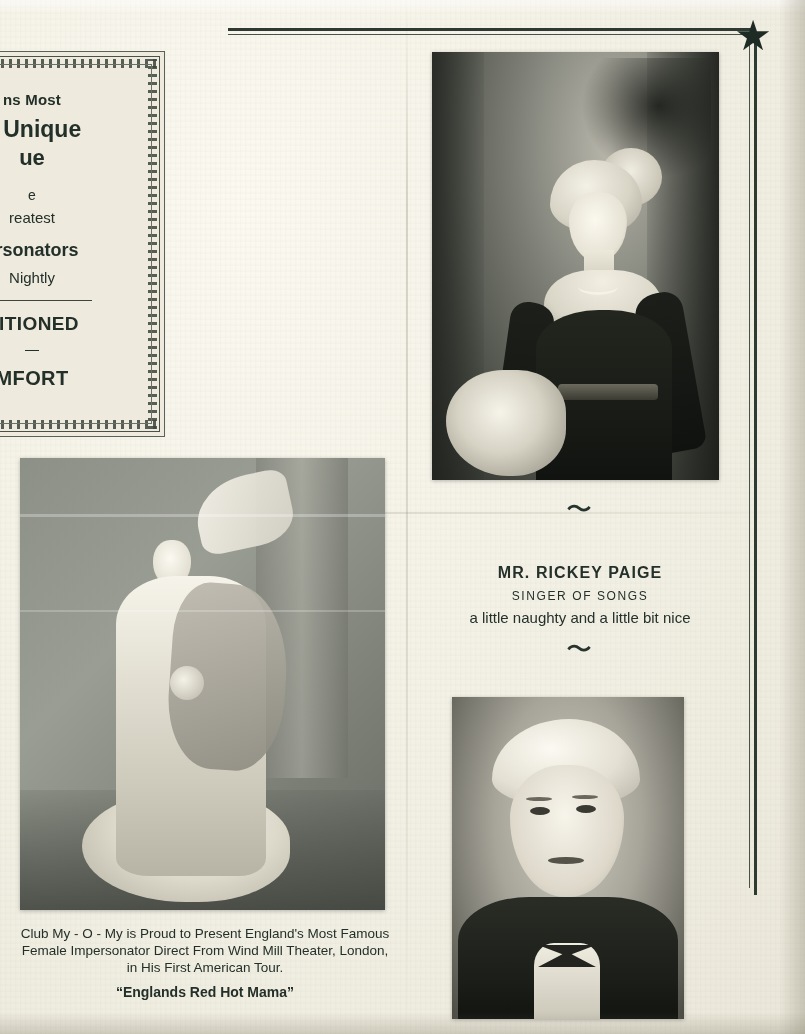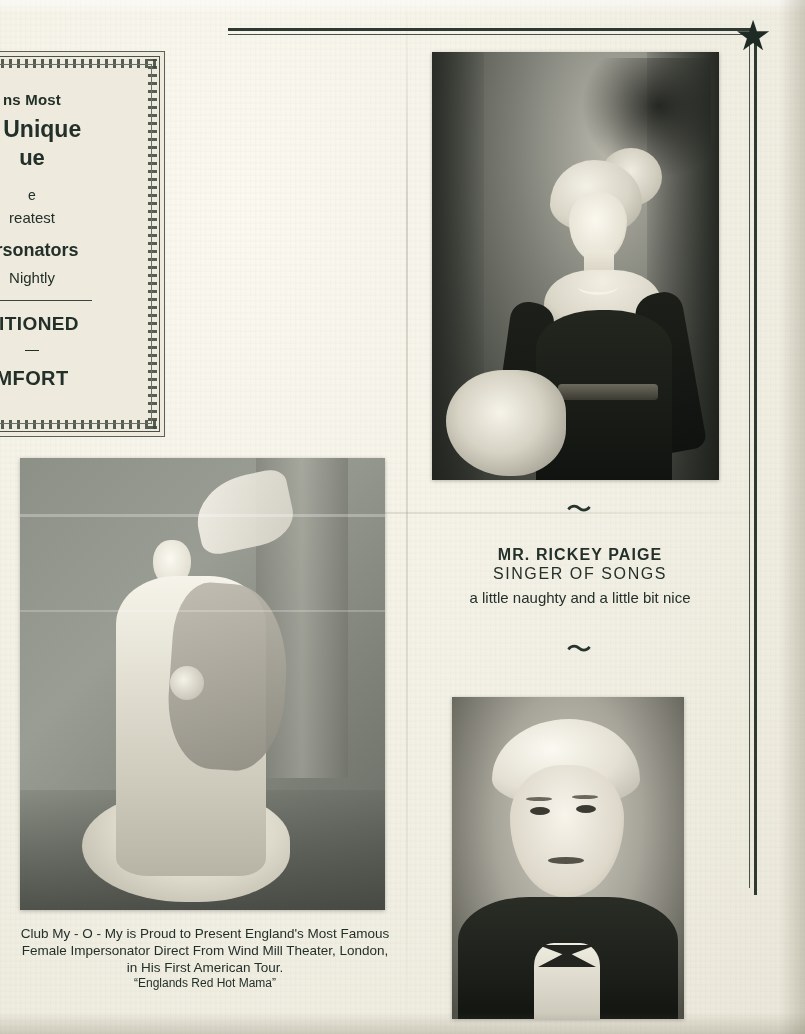--- a/index.html
+++ b/index.html
@@ -352,30 +352,30 @@
   #brace-top { top: 500px; }
   #brace-bottom { top: 640px; }
 
   .caption-block {
     position: absolute;
     left: 410px;
     width: 340px;
     text-align: center;
     color: #24302a;
   }
-  #paige-caption { top: 546px; }
+  #paige-caption { top: 564px; }
   .cap-name {
     font-size: 16px;
     font-weight: 700;
     letter-spacing: 1.1px;
   }
   .cap-sub {
-    font-size: 16px;
+    font-size: 12px;
     letter-spacing: 1.6px;
-    margin-top: 1px;
+    margin-top: 7px;
   }
   .cap-tag {
     font-size: 15px;
     margin-top: 6px;
   }
 
   #hayden-caption {
     position: absolute;
     left: 10px;
     top: 910px;
@@ -384,22 +384,23 @@
     color: #23302a;
   }
   #hayden-caption .cap-name { font-size: 16px; font-weight: 700; letter-spacing: .8px; }
   #hayden-caption .cap-body {
     font-size: 13.5px;
     line-height: 17px;
     margin-top: 15px;
     padding: 0 6px;
   }
   #hayden-caption .cap-quote {
-    font-size: 12px;
-    font-weight: 400;
+    font-size: 14px;
+    font-weight: 700;
+    margin-top: 8px;
   }
 
   
   .crease-v {
     position: absolute;
     left: 406px; top: 0; width: 2px; height: 1034px;
     background: linear-gradient(to bottom, rgba(150,145,125,0) 0%, rgba(150,145,125,.35) 20%, rgba(150,145,125,.25) 60%, rgba(150,145,125,0) 100%);
   }
   .crease-h {
     position: absolute;

